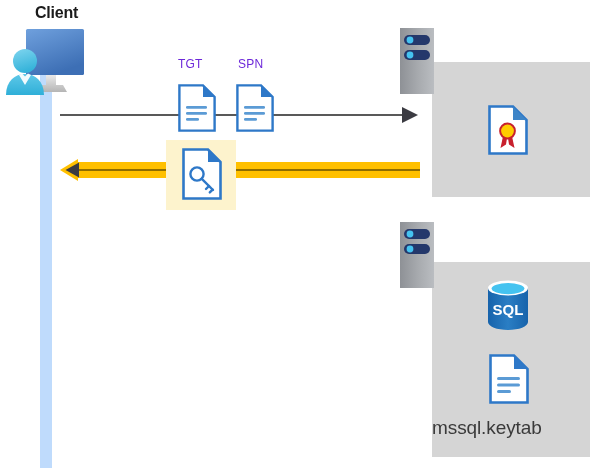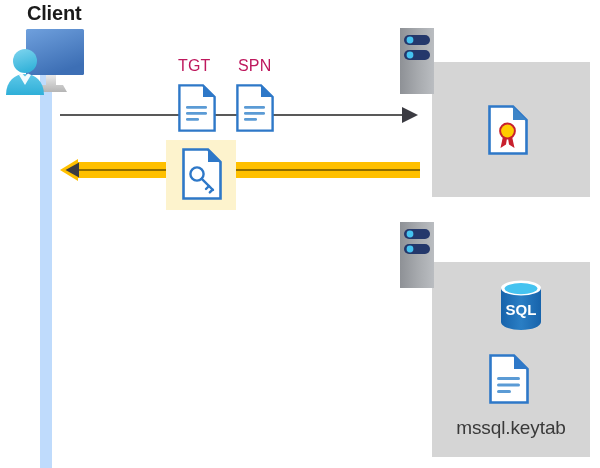--- a/index.html
+++ b/index.html
@@ -16,24 +16,25 @@
     height: 468px;
     background: #ffffff;
     overflow: hidden;
   }
   .abs { position: absolute; }
 
   
   .title {
     font-weight: bold;
     color: #1b1b1b;
-    font-size: 20px;
+    font-size: 16px;
     line-height: 24px;
     letter-spacing: -0.2px;
     white-space: pre-line;
+    margin-left: 8px;
   }
   #client-title { left: 27px; top: 1px; }
   #dc-title { left: 457px; top: 3px; width: 130px; }
   #linux-title { left: 455px; top: 224px; }
 
   
   #client-lifeline {
     left: 40px; top: 62px;
     width: 12px; height: 406px;
     background: #bfdbfc;
@@ -58,42 +59,42 @@
 
   
   #highlight-band {
     left: 166px; top: 140px;
     width: 70px; height: 70px;
     background: #fdf3cd;
   }
 
   
   .doc-label {
-    font-size: 16px;
-    color: #be185d;
+    font-size: 12px;
+    color: #6d28d9;
     letter-spacing: 0.2px;
   }
   #tgt-label { left: 178px; top: 57px; }
   #spn-label { left: 238px; top: 57px; }
 
   #keytab-label {
     left: 432px; top: 417px;
     width: 158px;
-    text-align: center;
+    text-align: left;
     font-size: 19px;
     color: #3a3a3a;
     letter-spacing: -0.1px;
   }
 
   
   #tgt-icon  { left: 178px; top: 84px; width: 38px; height: 48px; }
   #spn-icon  { left: 236px; top: 84px; width: 38px; height: 48px; }
   #key-icon  { left: 182px; top: 148px; width: 40px; height: 52px; }
   #cert-icon { left: 488px; top: 105px; width: 40px; height: 50px; }
-  #sql-icon  { left: 499px; top: 279px; width: 44px; height: 52px; }
+  #sql-icon  { left: 486px; top: 279px; width: 44px; height: 52px; }
   #keytab-icon { left: 489px; top: 354px; width: 40px; height: 50px; }
 </style>
 </head>
 <body>
 
 <div id="canvas">
 
   <div class="abs" id="client-lifeline"></div>
 
   <div class="abs" id="client-icon">

